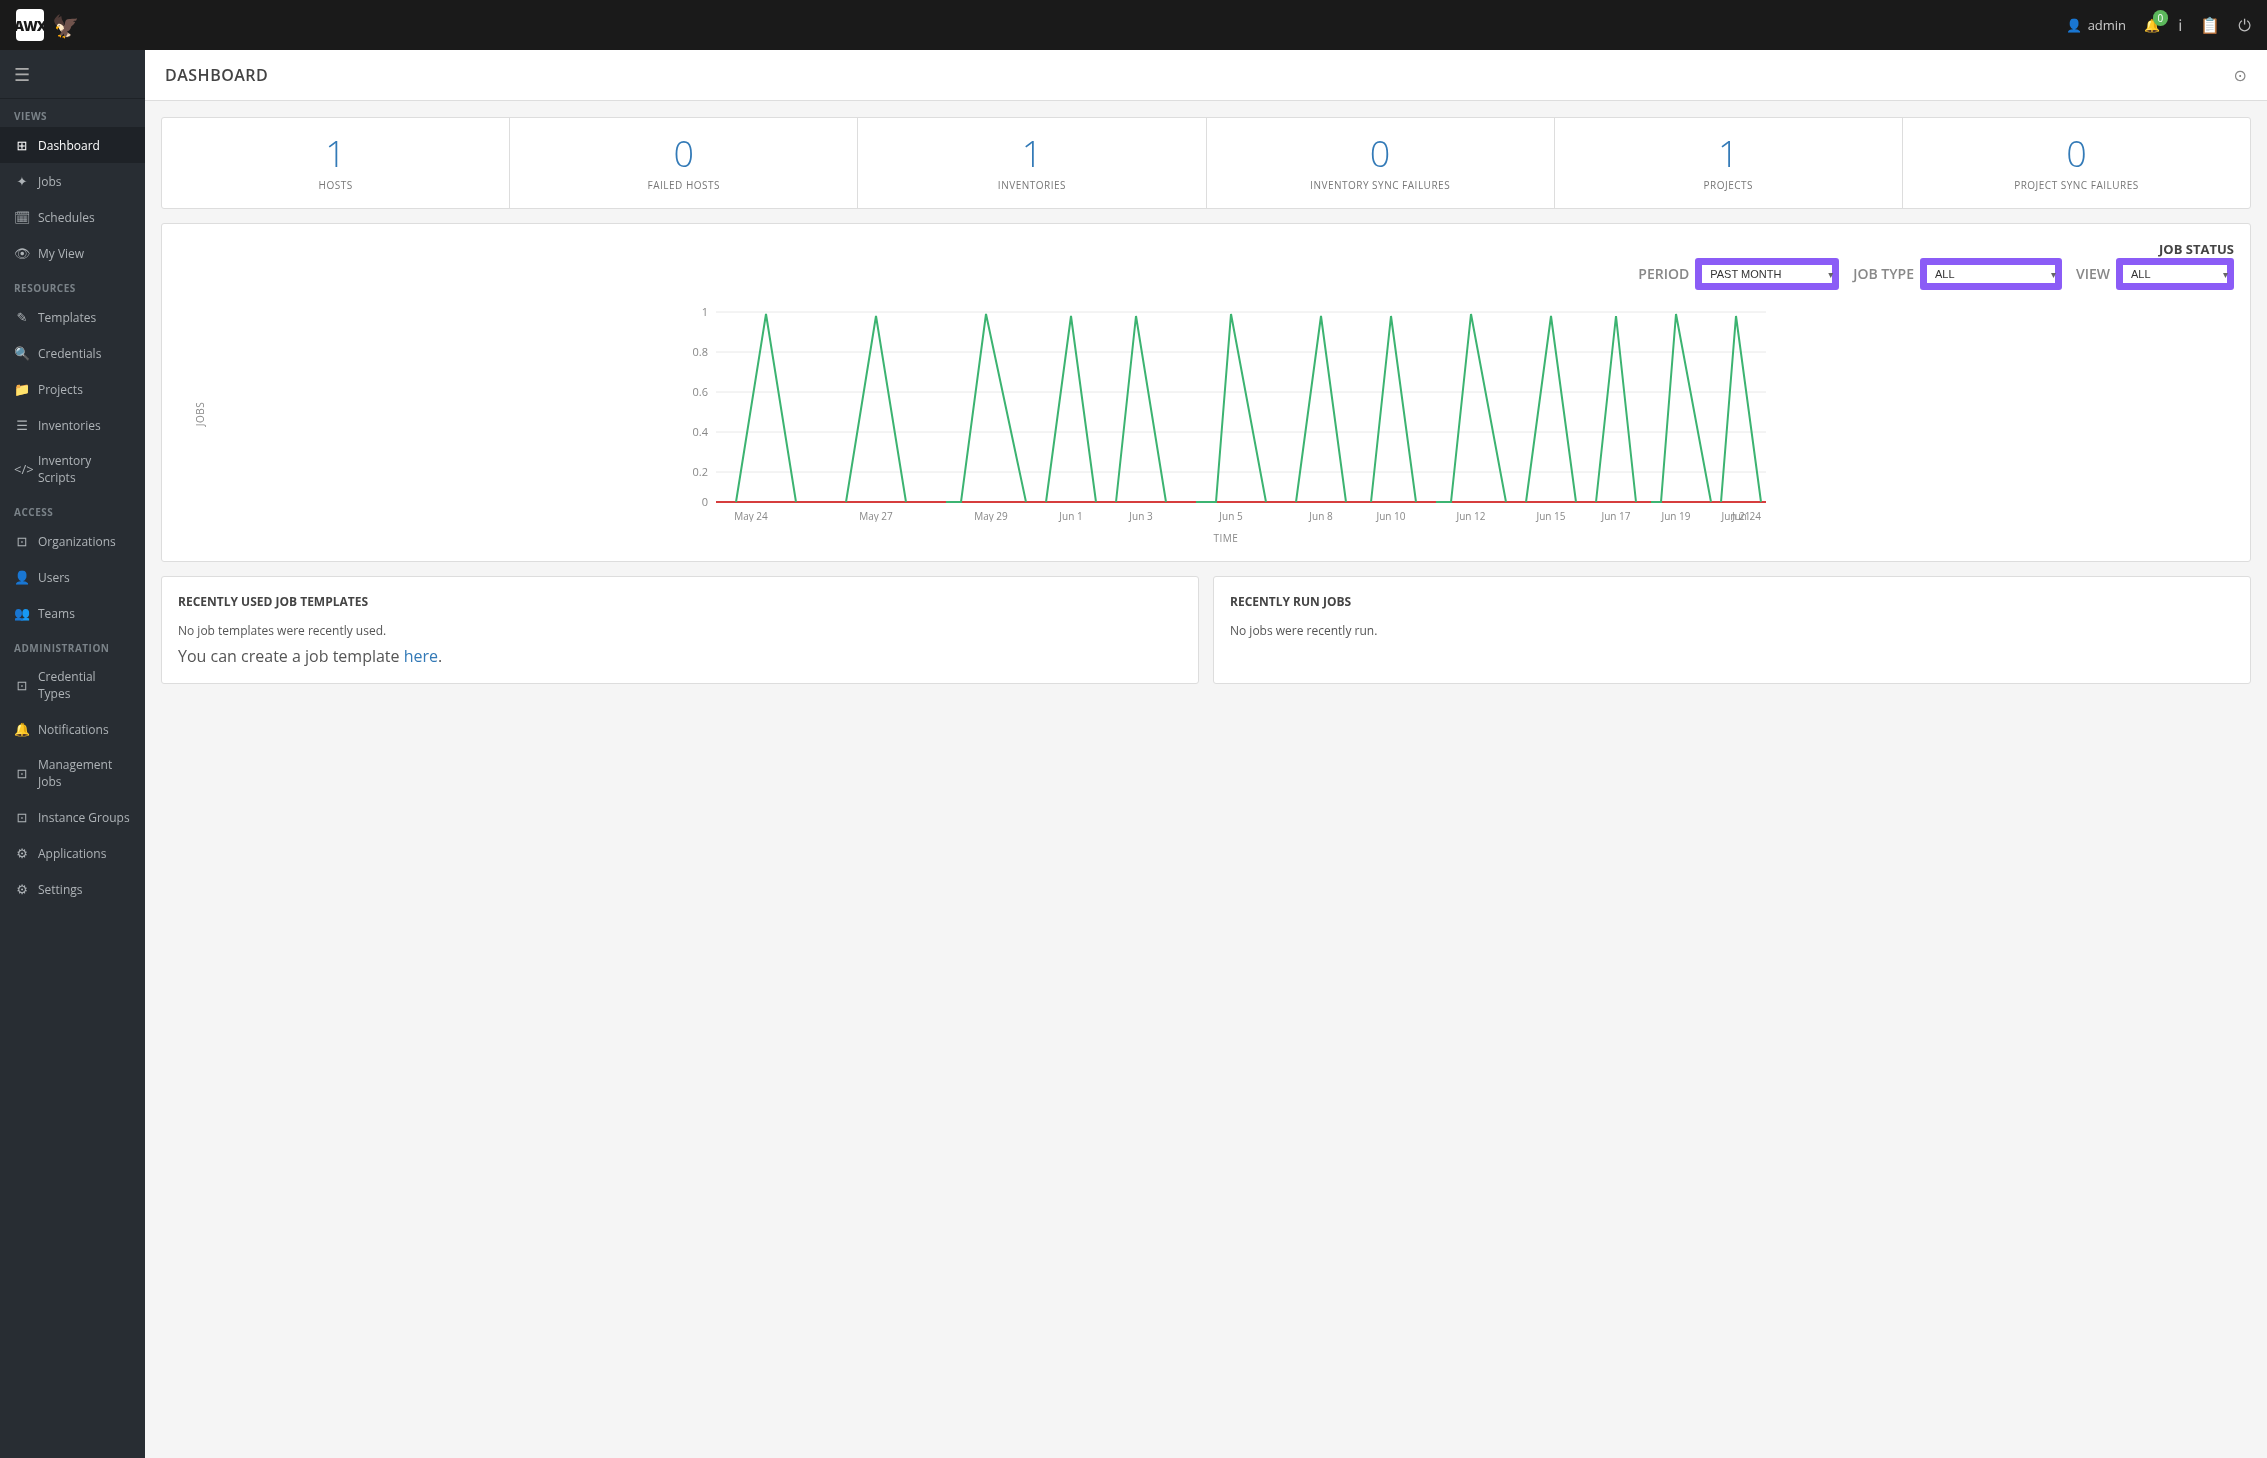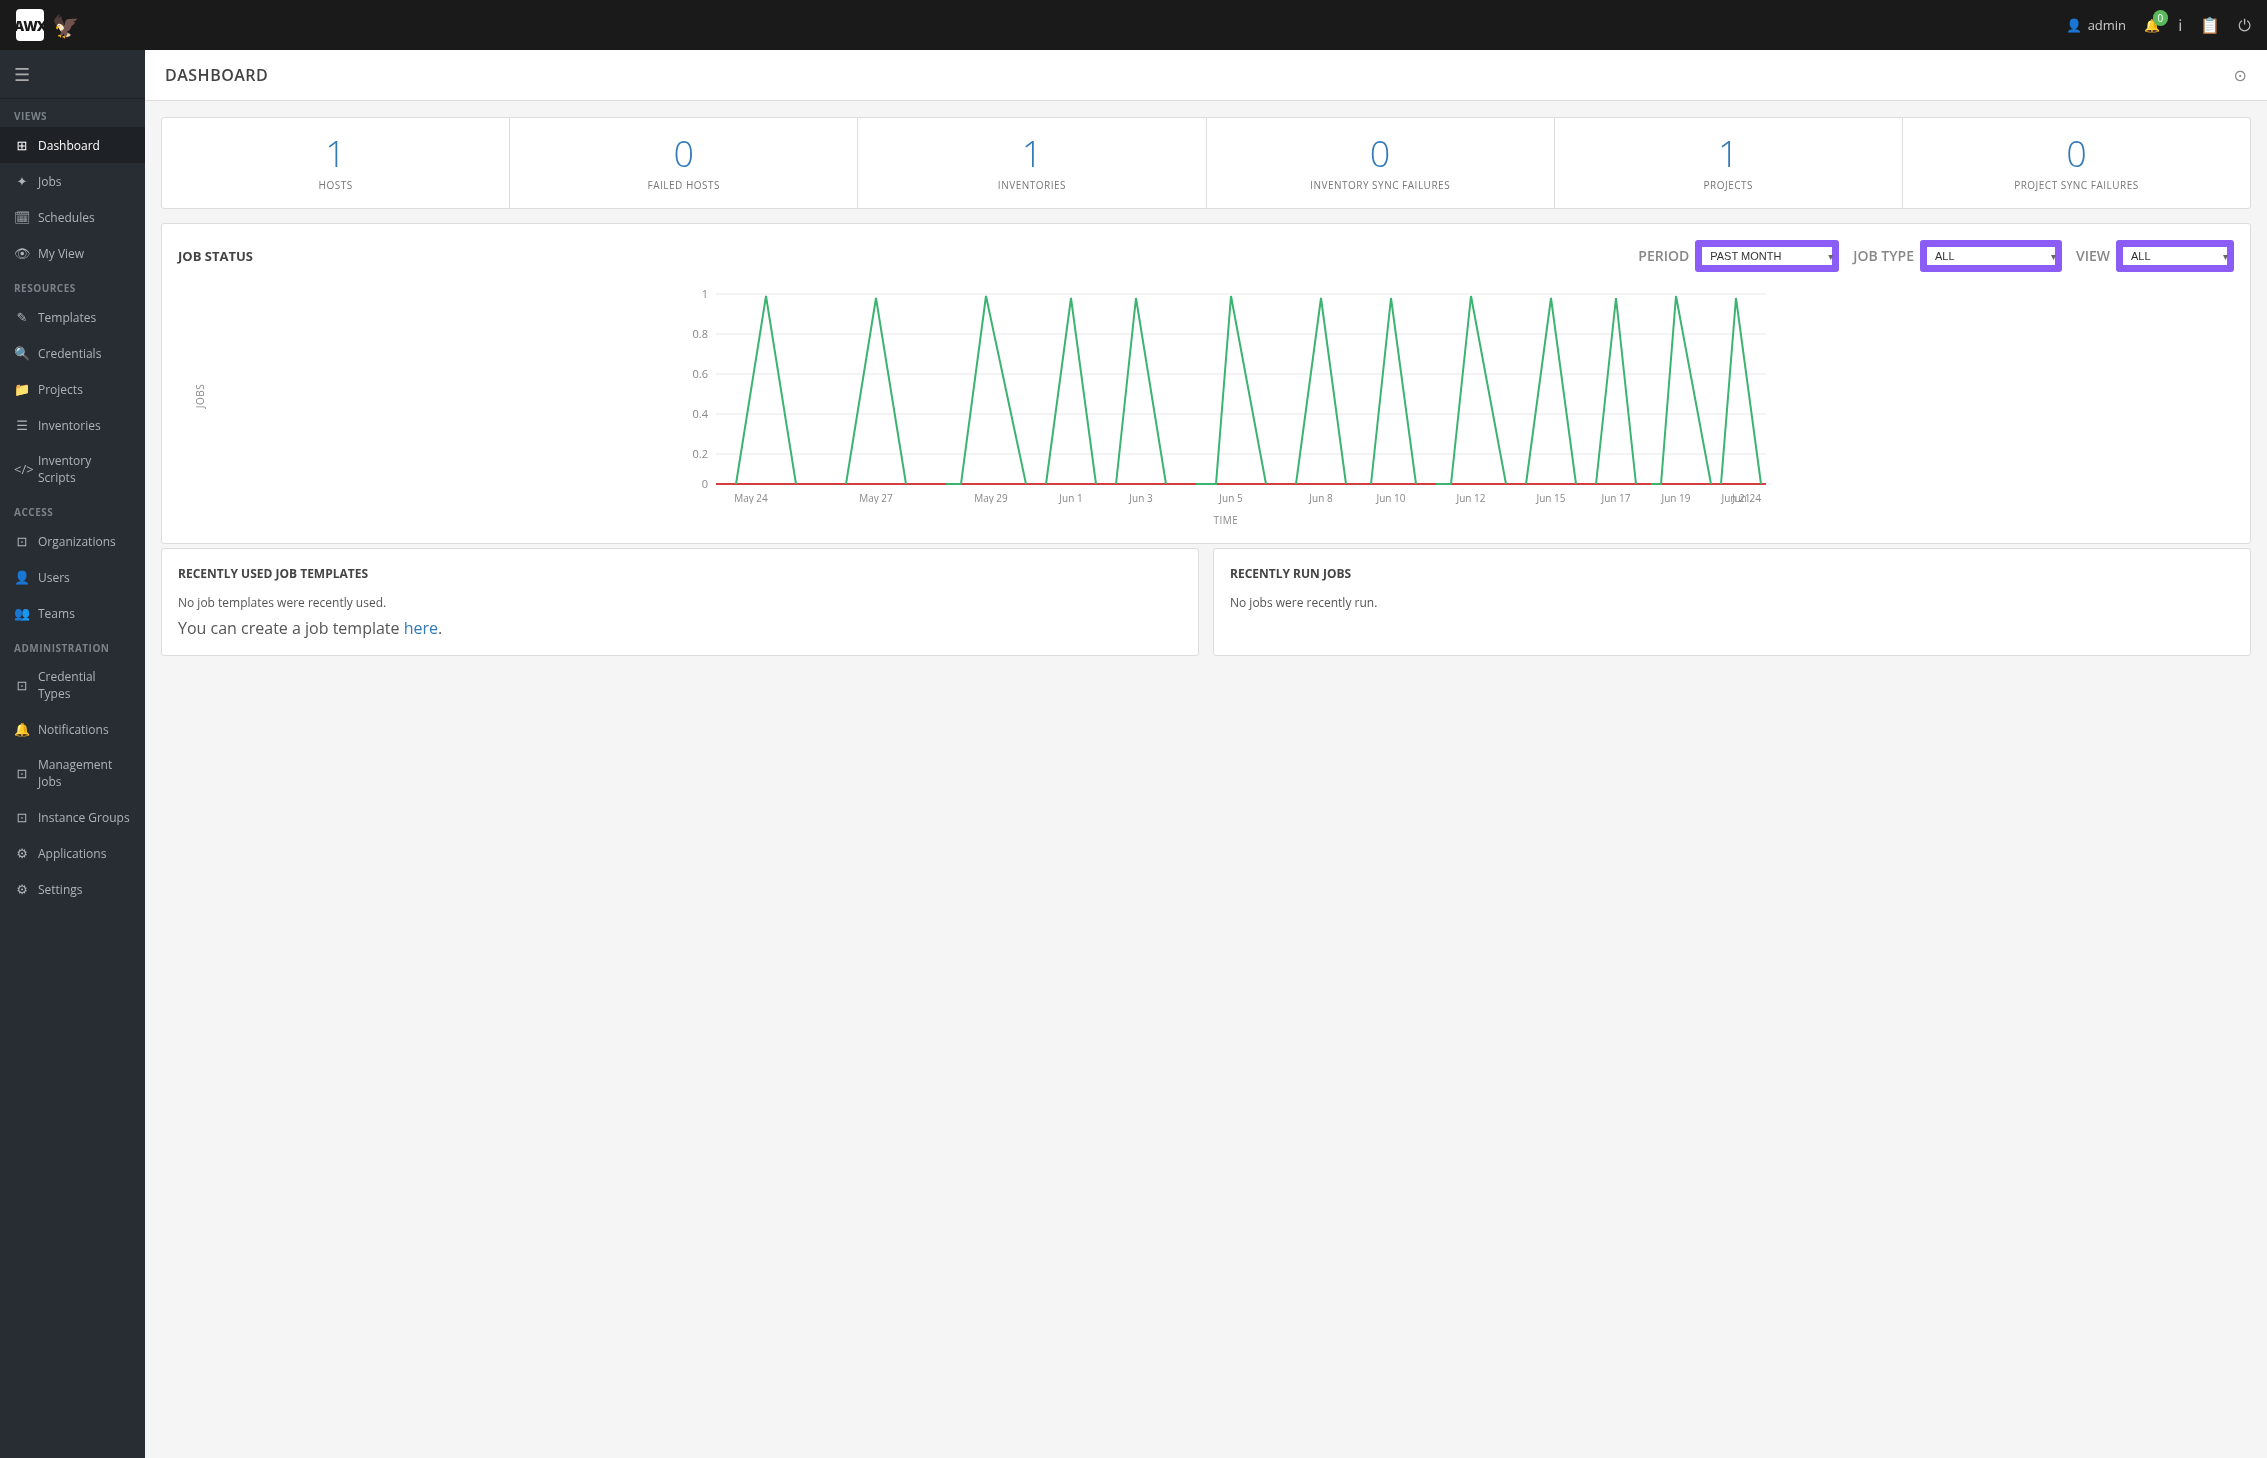--- a/index.html
+++ b/index.html
@@ -129,23 +129,24 @@
     
     .chart-panel {
       margin: 14px 16px 0;
       background: #fff;
       border: 1px solid #ddd;
       border-radius: 3px;
       padding: 16px;
     }
     .chart-header {
       display: flex;
-      align-items: center;
+      align-items: flex-end;
       justify-content: space-between;
       margin-bottom: 12px;
+      flex-direction: column;
     }
     .chart-title { font-size: 13px; font-weight: 700; color: #444; text-transform: uppercase; }
     .chart-controls { display: flex; align-items: center; gap: 14px; font-size: 11px; color: #555; }
     .chart-control-group { display: flex; align-items: center; gap: 6px; }
     .chart-control-label { font-size: 14px; color: #888; font-weight: 600; text-transform: uppercase; }
     .chart-select {
       border: 7px solid #8b5cf6;
       border-radius: 3px;
       padding: 3px 22px 3px 8px;
       font-size: 11px;
@@ -184,21 +185,21 @@
       text-transform: uppercase;
       letter-spacing: 0.5px;
       margin-top: 4px;
     }
     .chart-outer { padding-left: 40px; }
 
     
     .bottom-row {
       display: flex;
       gap: 14px;
-      margin: 4px 16px;
+      margin: 14px 16px;
     }
     .bottom-panel {
       flex: 1;
       background: #fff;
       border: 1px solid #ddd;
       border-radius: 3px;
       padding: 16px;
     }
     .bottom-panel-title { font-size: 12px; font-weight: 700; color: #444; text-transform: uppercase; margin-bottom: 12px; }
     .bottom-panel-msg { font-size: 12px; color: #555; margin-bottom: 6px; }

